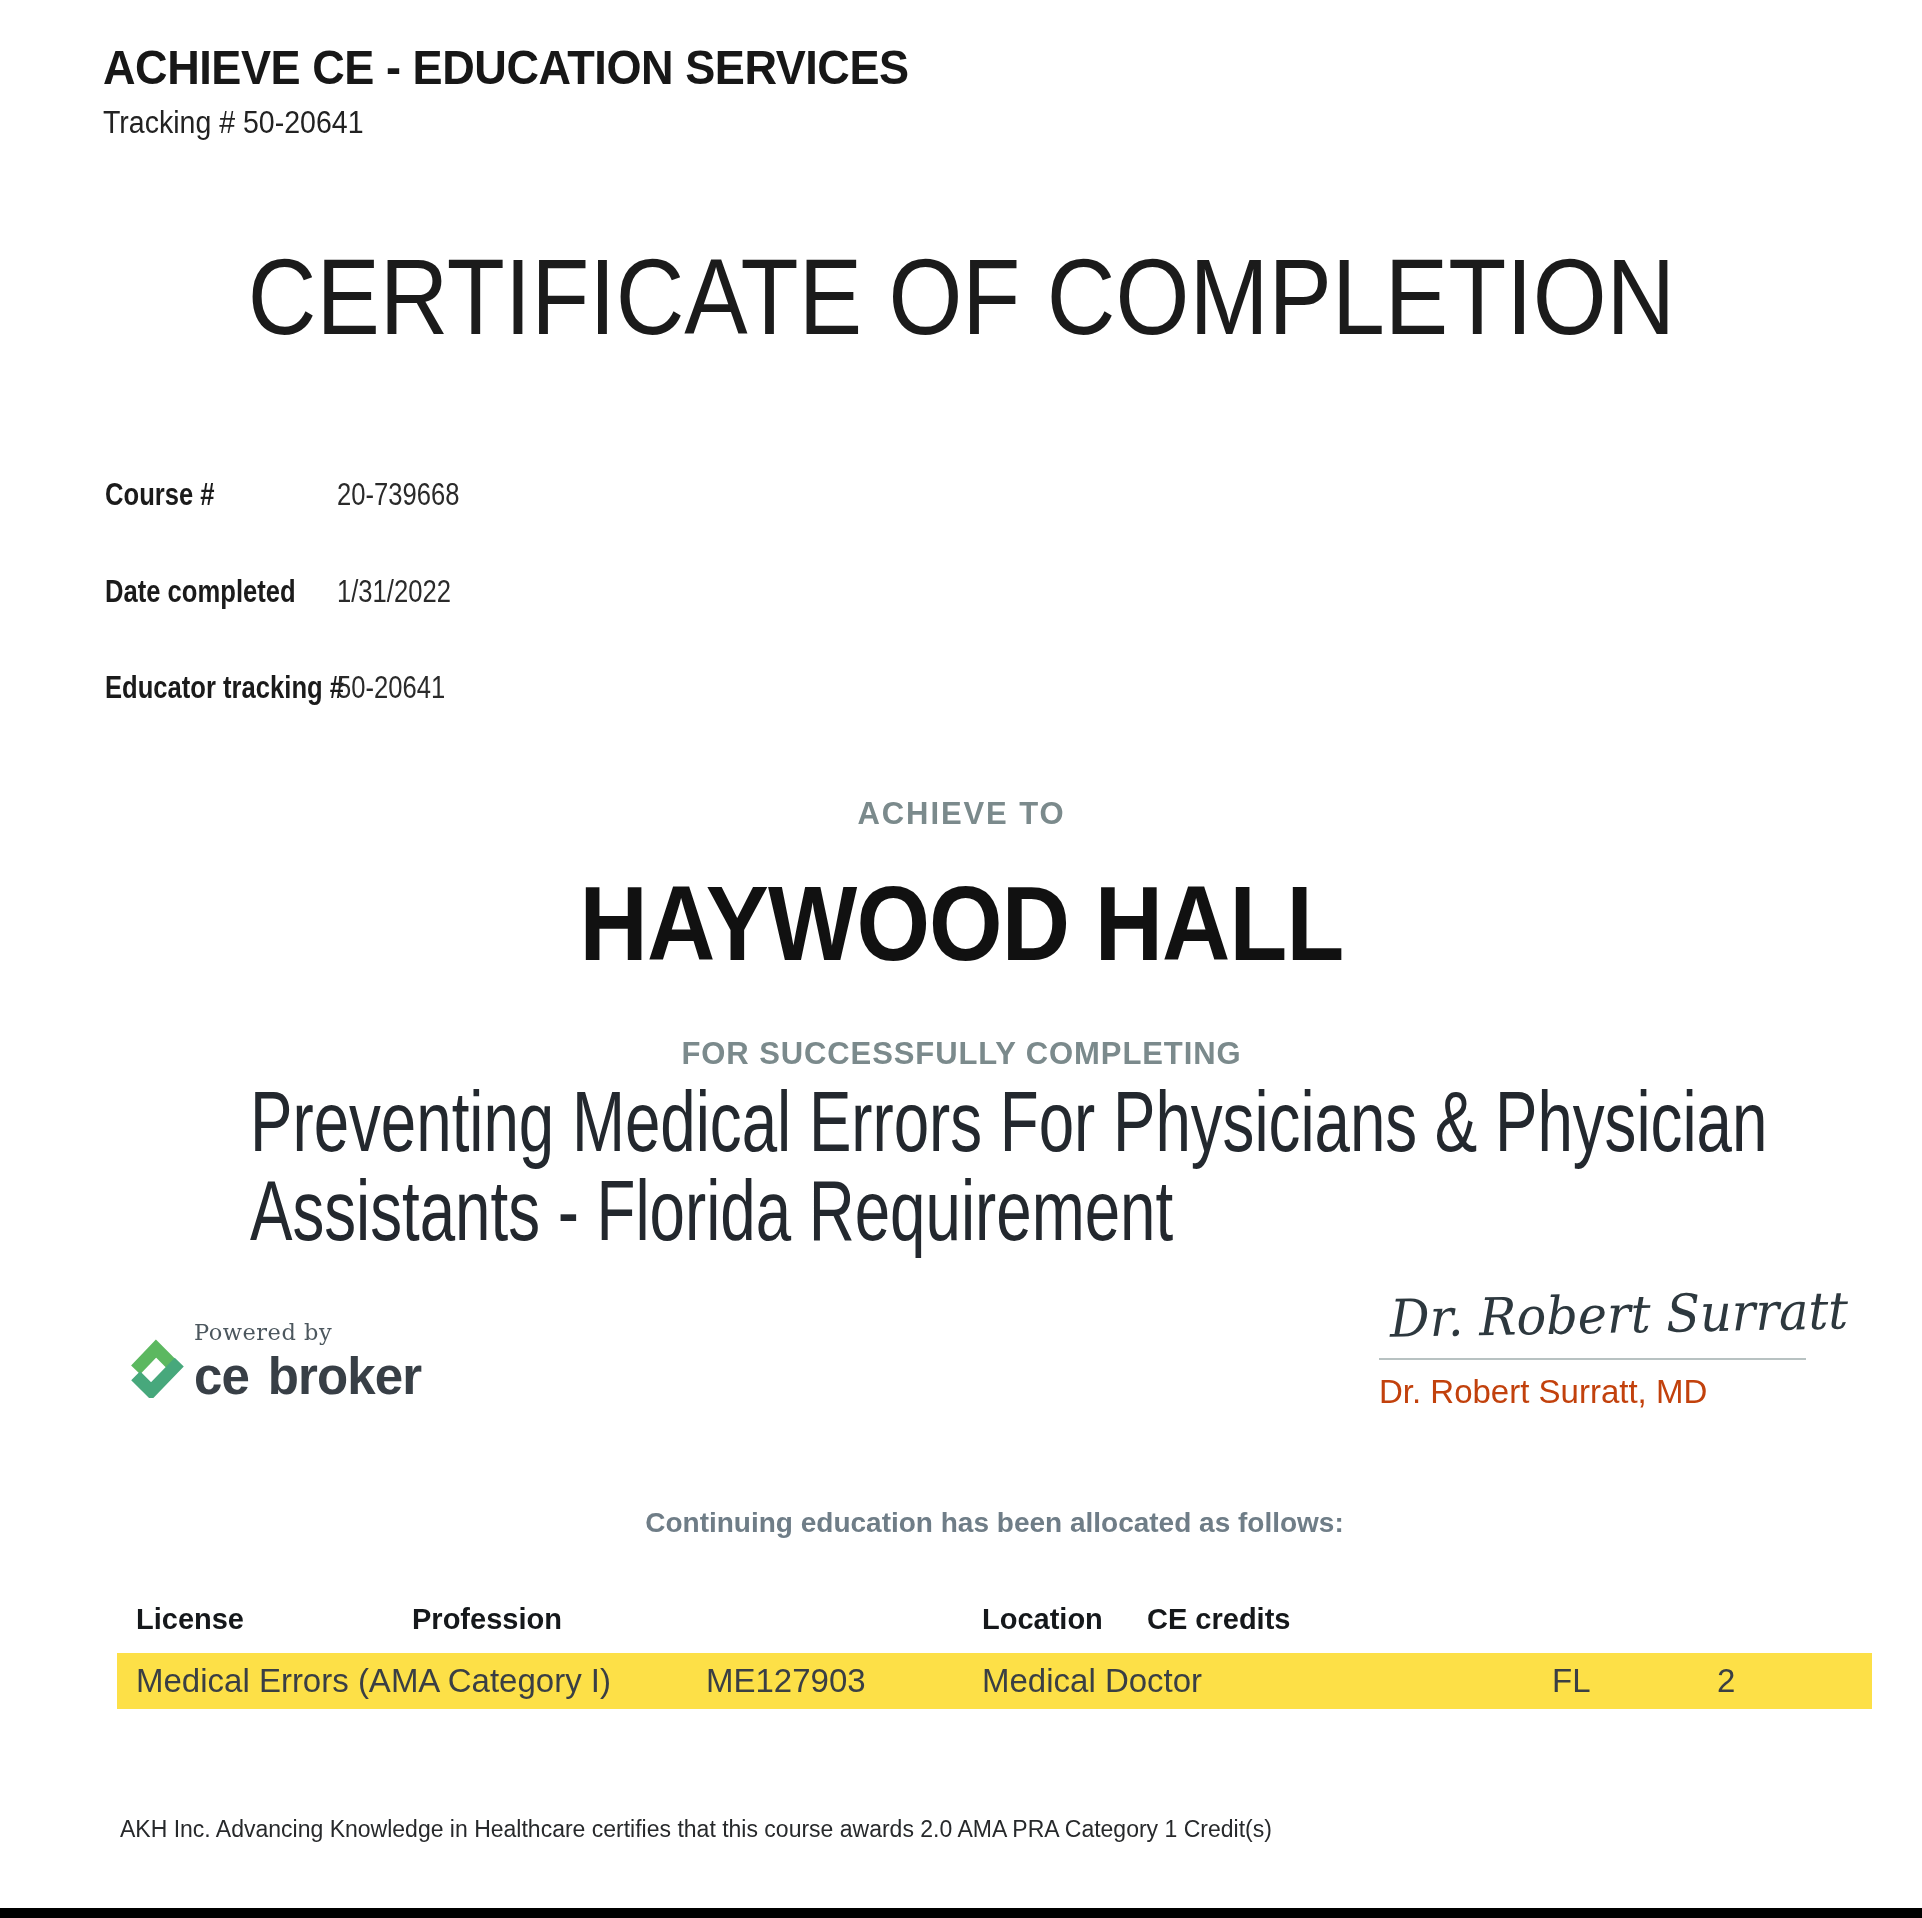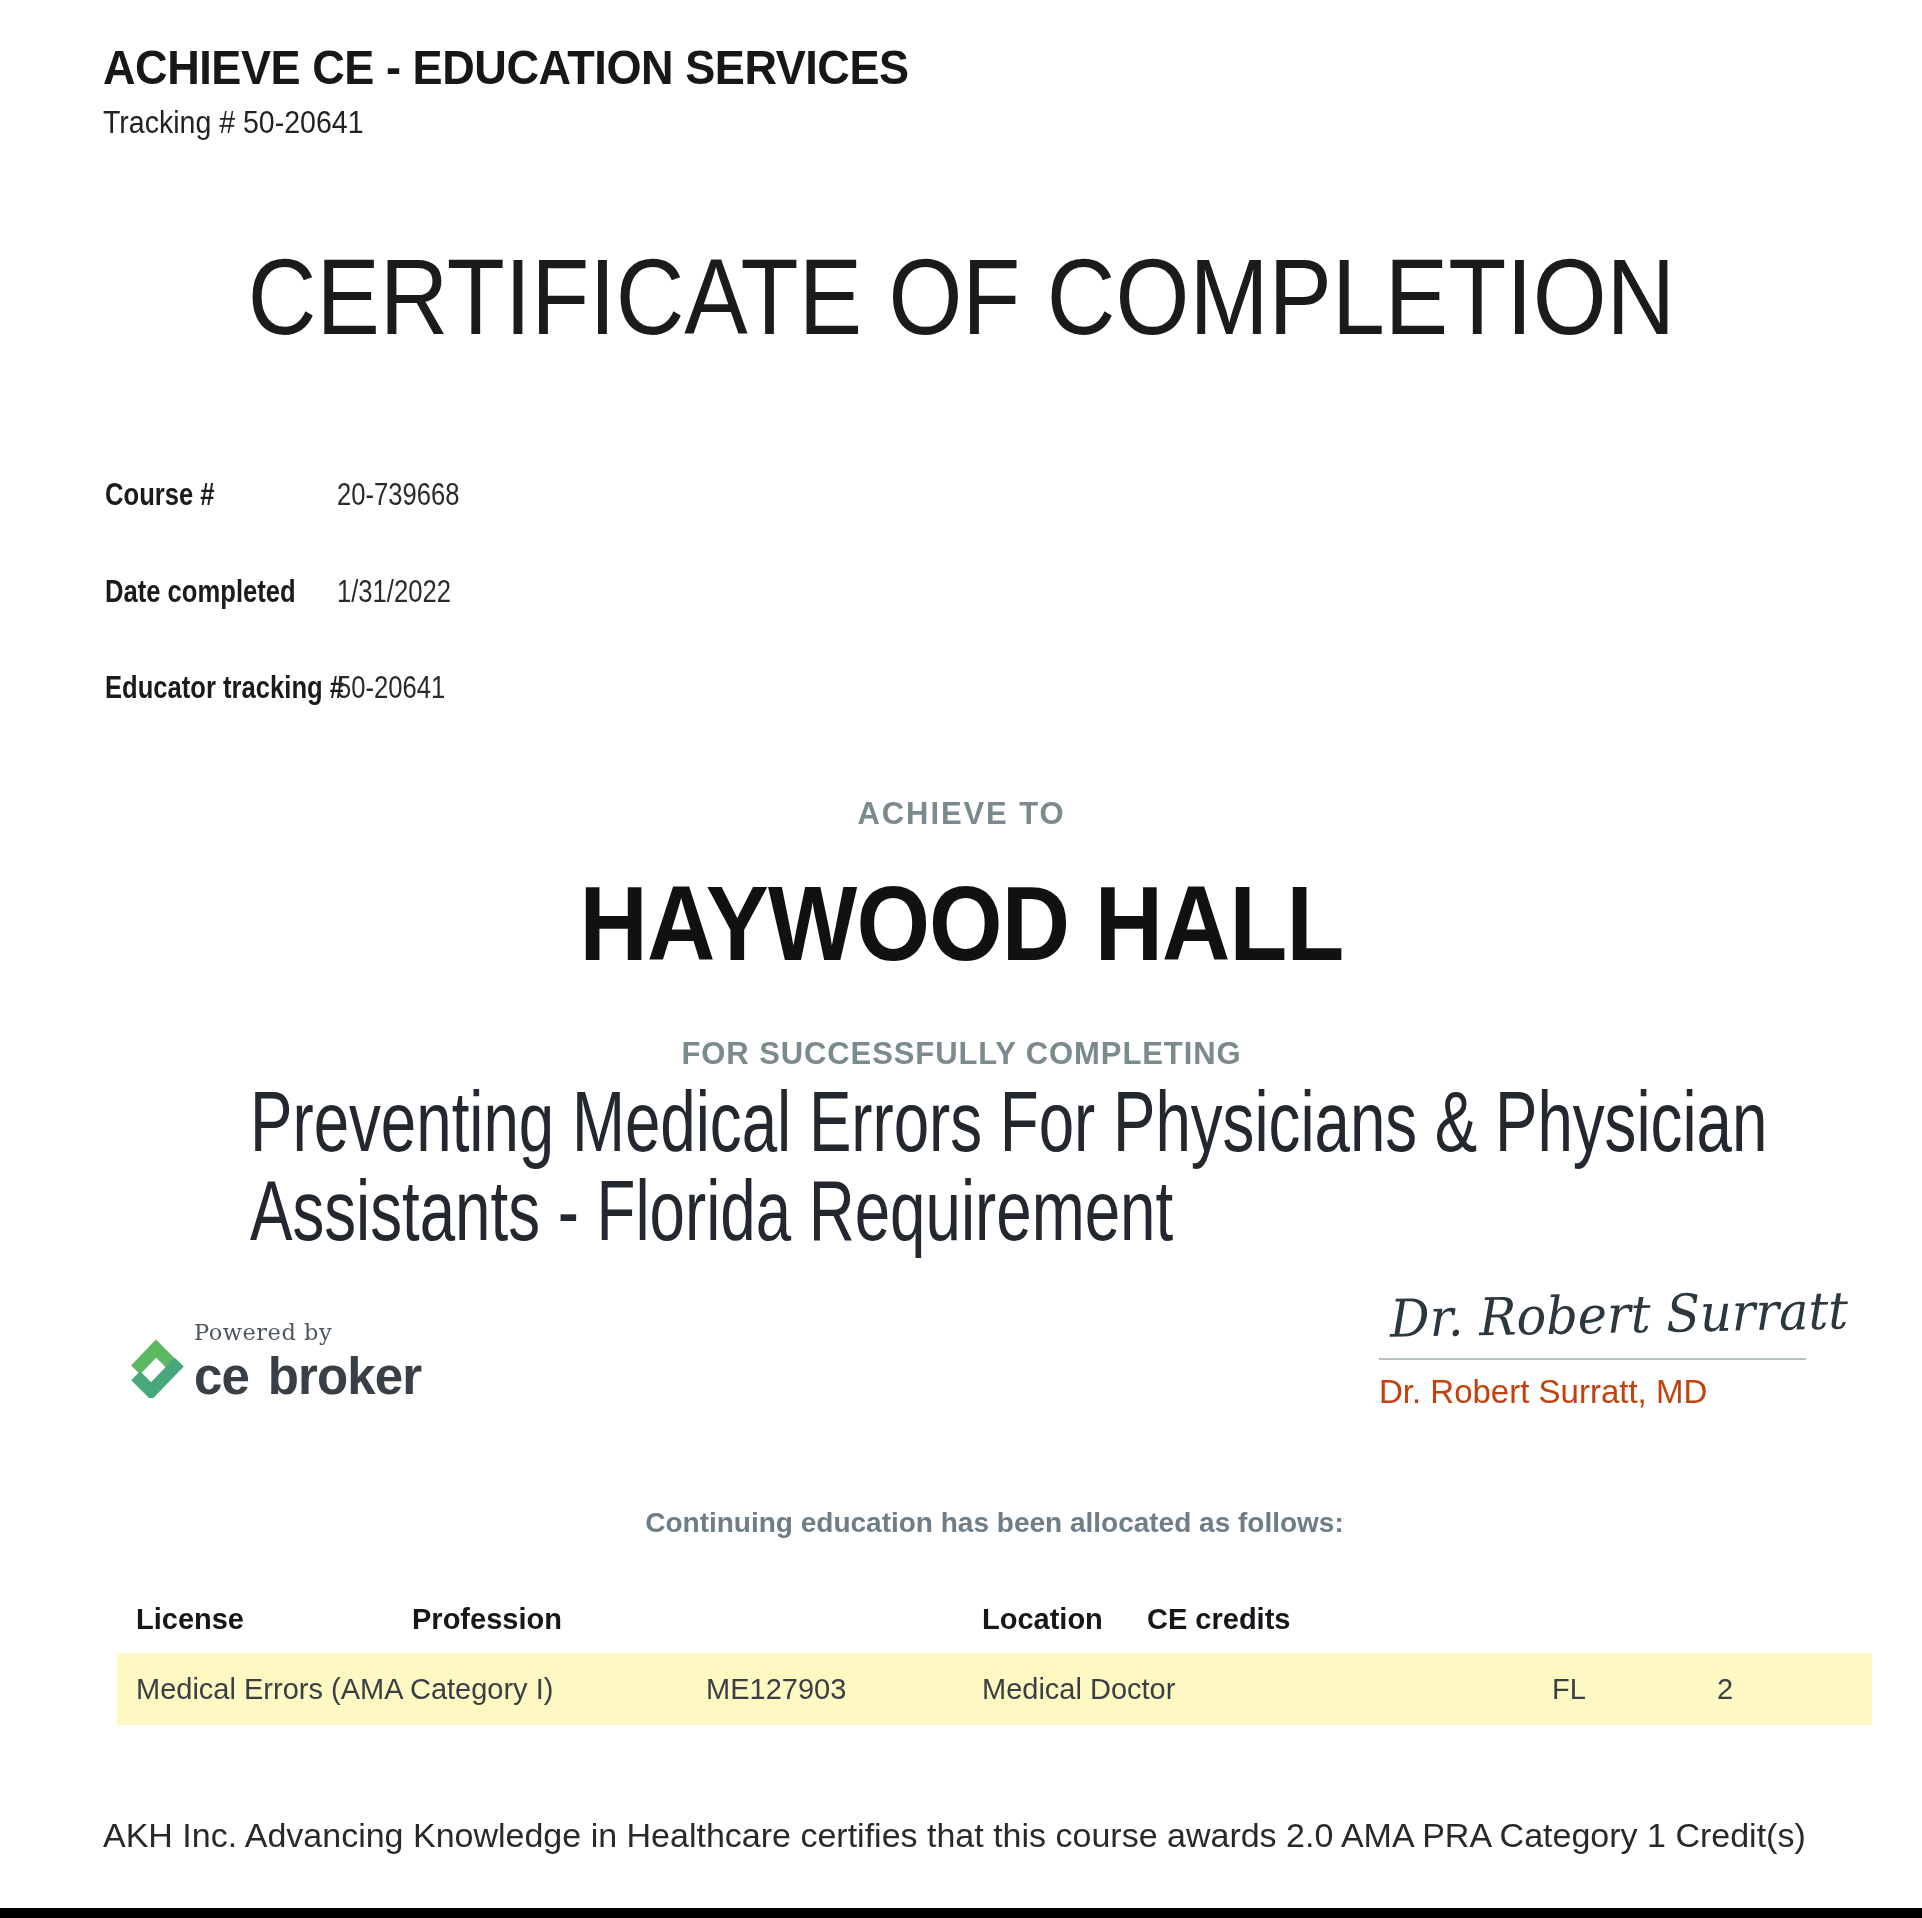--- a/index.html
+++ b/index.html
@@ -120,34 +120,34 @@
     text-align: center;
     font-size: 28px; font-weight: 700; color: #6f7d87;
   }
   .alloc-table { position: absolute; left: 117px; top: 1597px; width: 1755px; }
   .alloc-header, .alloc-row {
     display: flex; align-items: center;
     padding: 0 19px; box-sizing: border-box;
   }
   .alloc-header { height: 45px; font-size: 29px; font-weight: 700; color: #15181b; }
   .alloc-row {
-    margin-top: 11.2px; height: 72px;
-    background: #fef9c3;
-    font-size: 29px; font-weight: 400; color: #3a3f44;
+    margin-top: 11.2px; height: 56px;
+    background: #fde047;
+    font-size: 33px; font-weight: 400; color: #3a3f44;
   }
   .col-subject  { flex: 0 0 570px; }
   .col-license  { flex: 0 0 276px; }
   .col-prof     { flex: 0 0 570px; }
   .col-location { flex: 0 0 165px; }
   .col-credits  { flex: 1 1 auto; }
 
   
   .footer-note {
-    position: absolute; left: 103px; top: 1816px;
-    font-size: 34px; color: #27292b; white-space: nowrap;
+    position: absolute; left: 120px; top: 1816px;
+    font-size: 23px; color: #27292b; white-space: nowrap;
   }
   .bottom-bar {
     position: absolute; left: 0; right: 0; bottom: 0; height: 11.2px;
     background: #000000;
   }
 </style>
 </head>
 <body>
 
 <div class="page">

